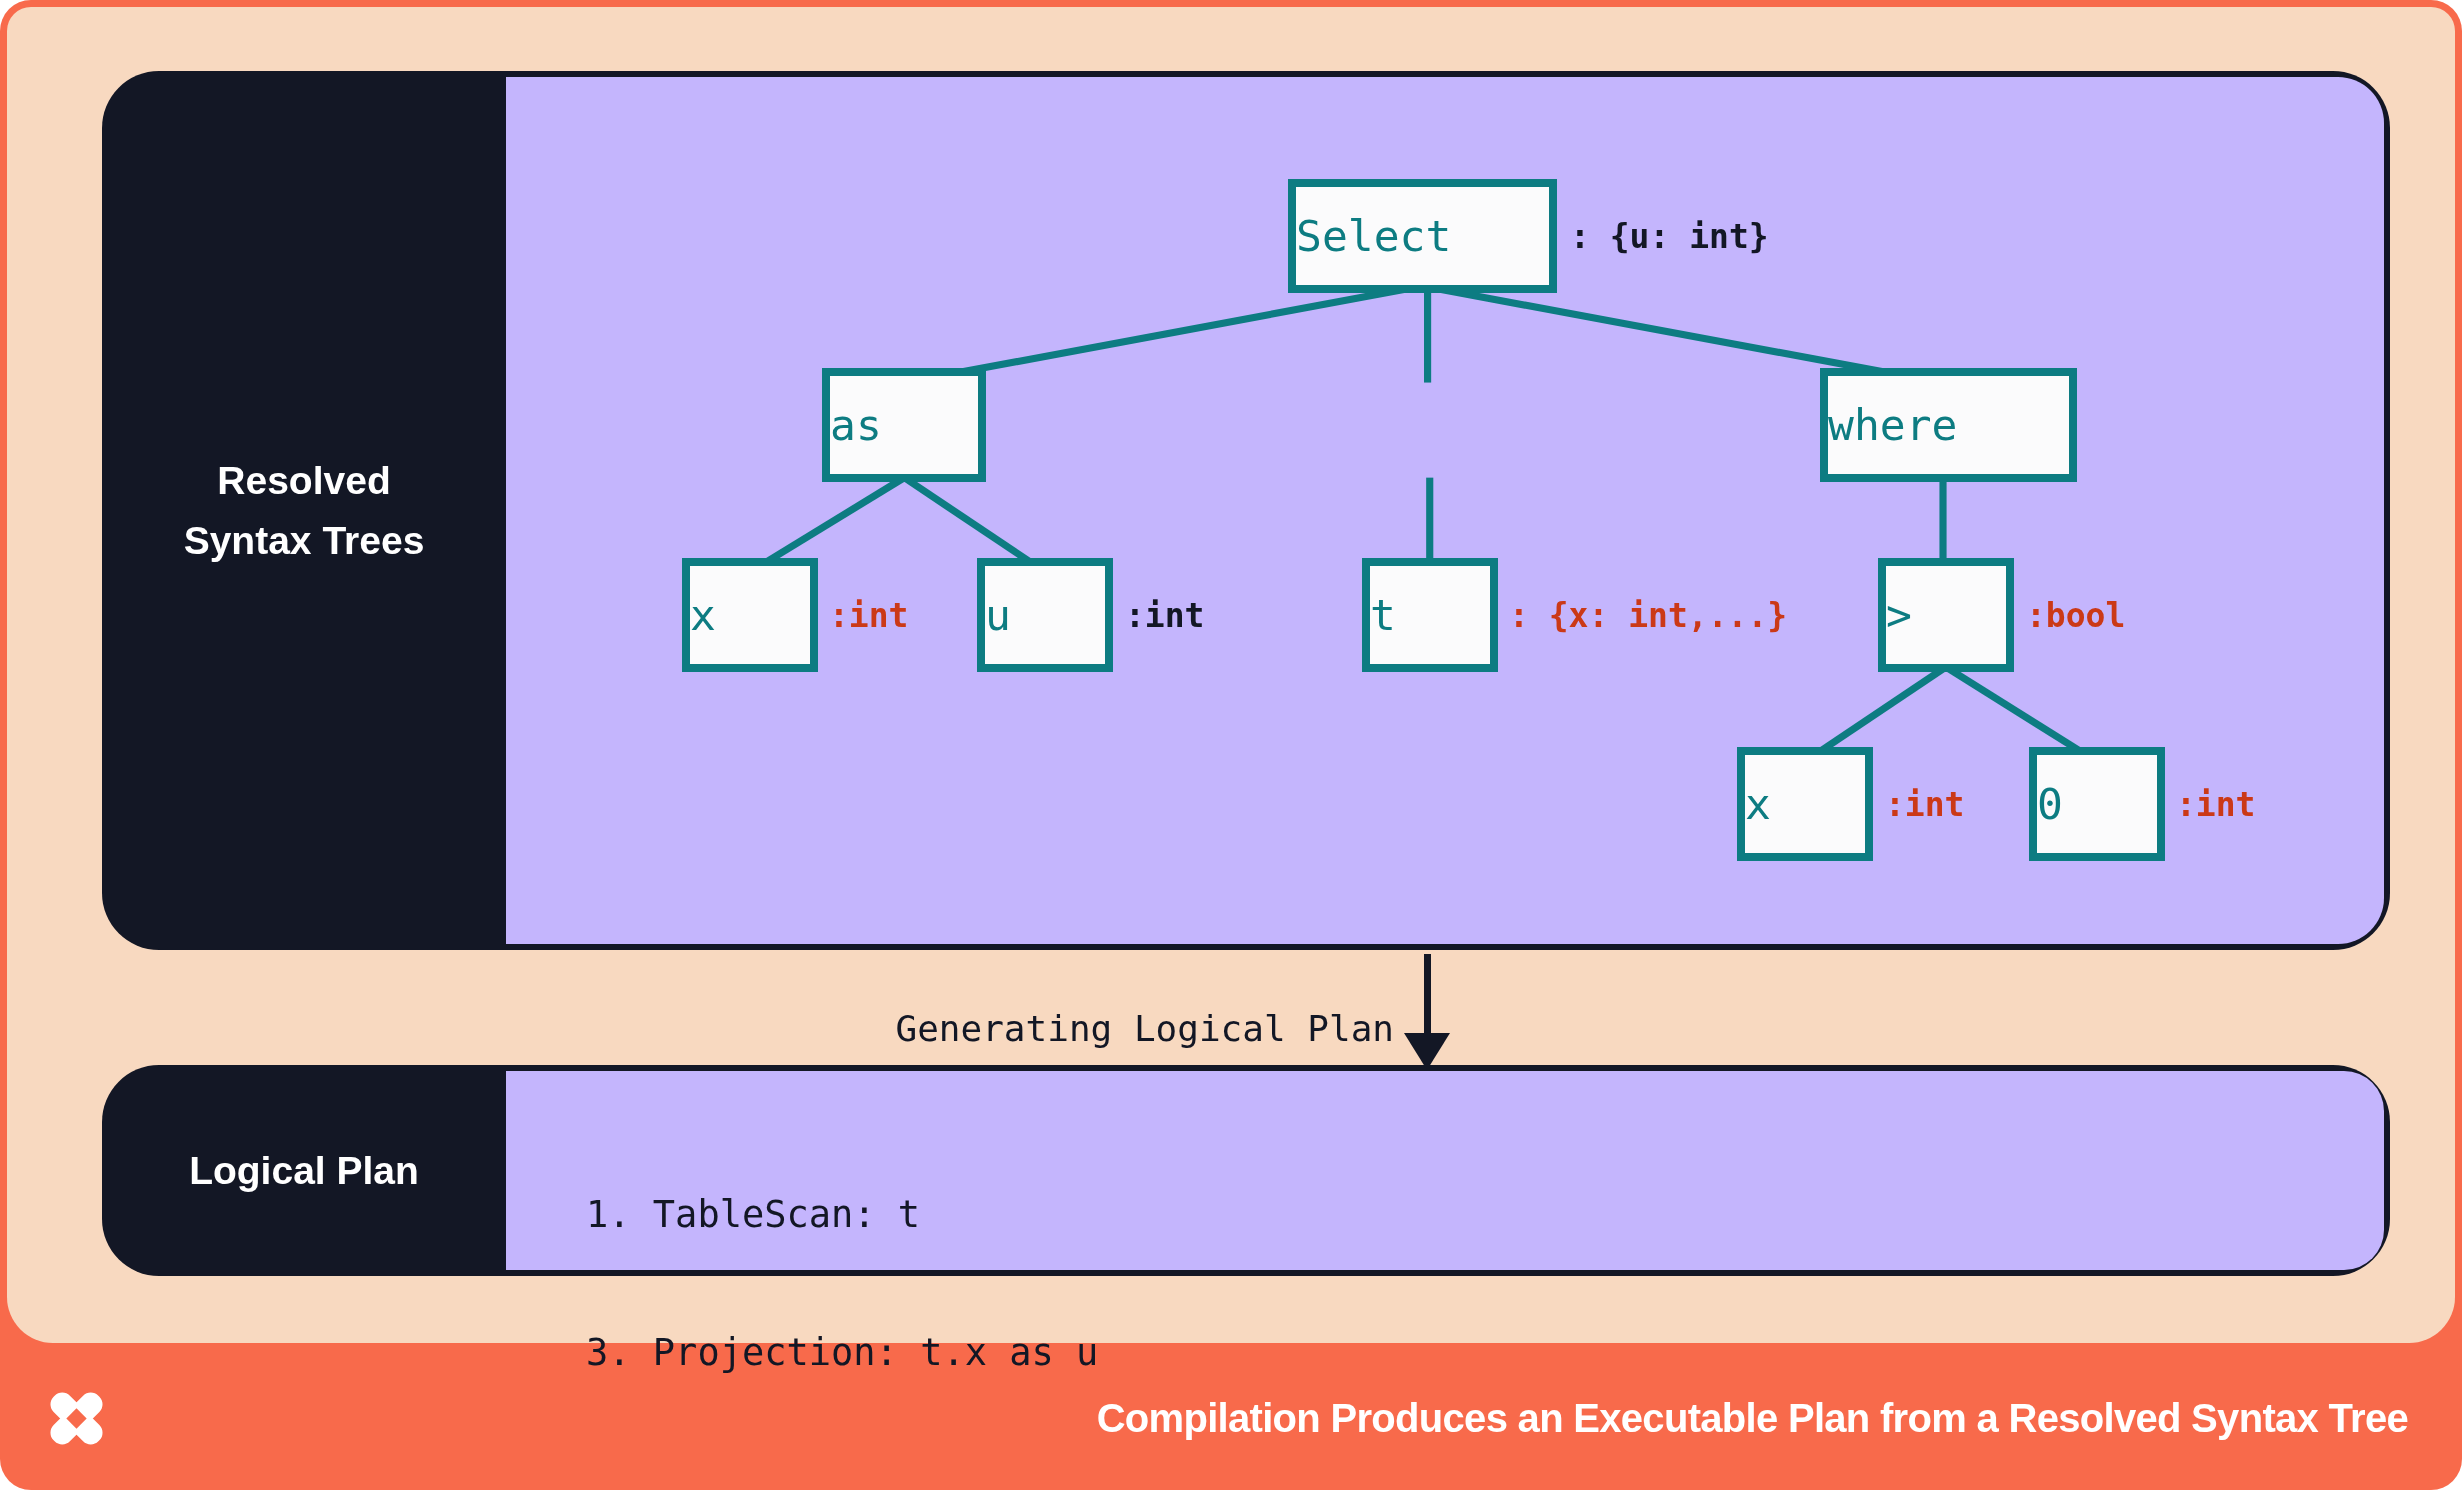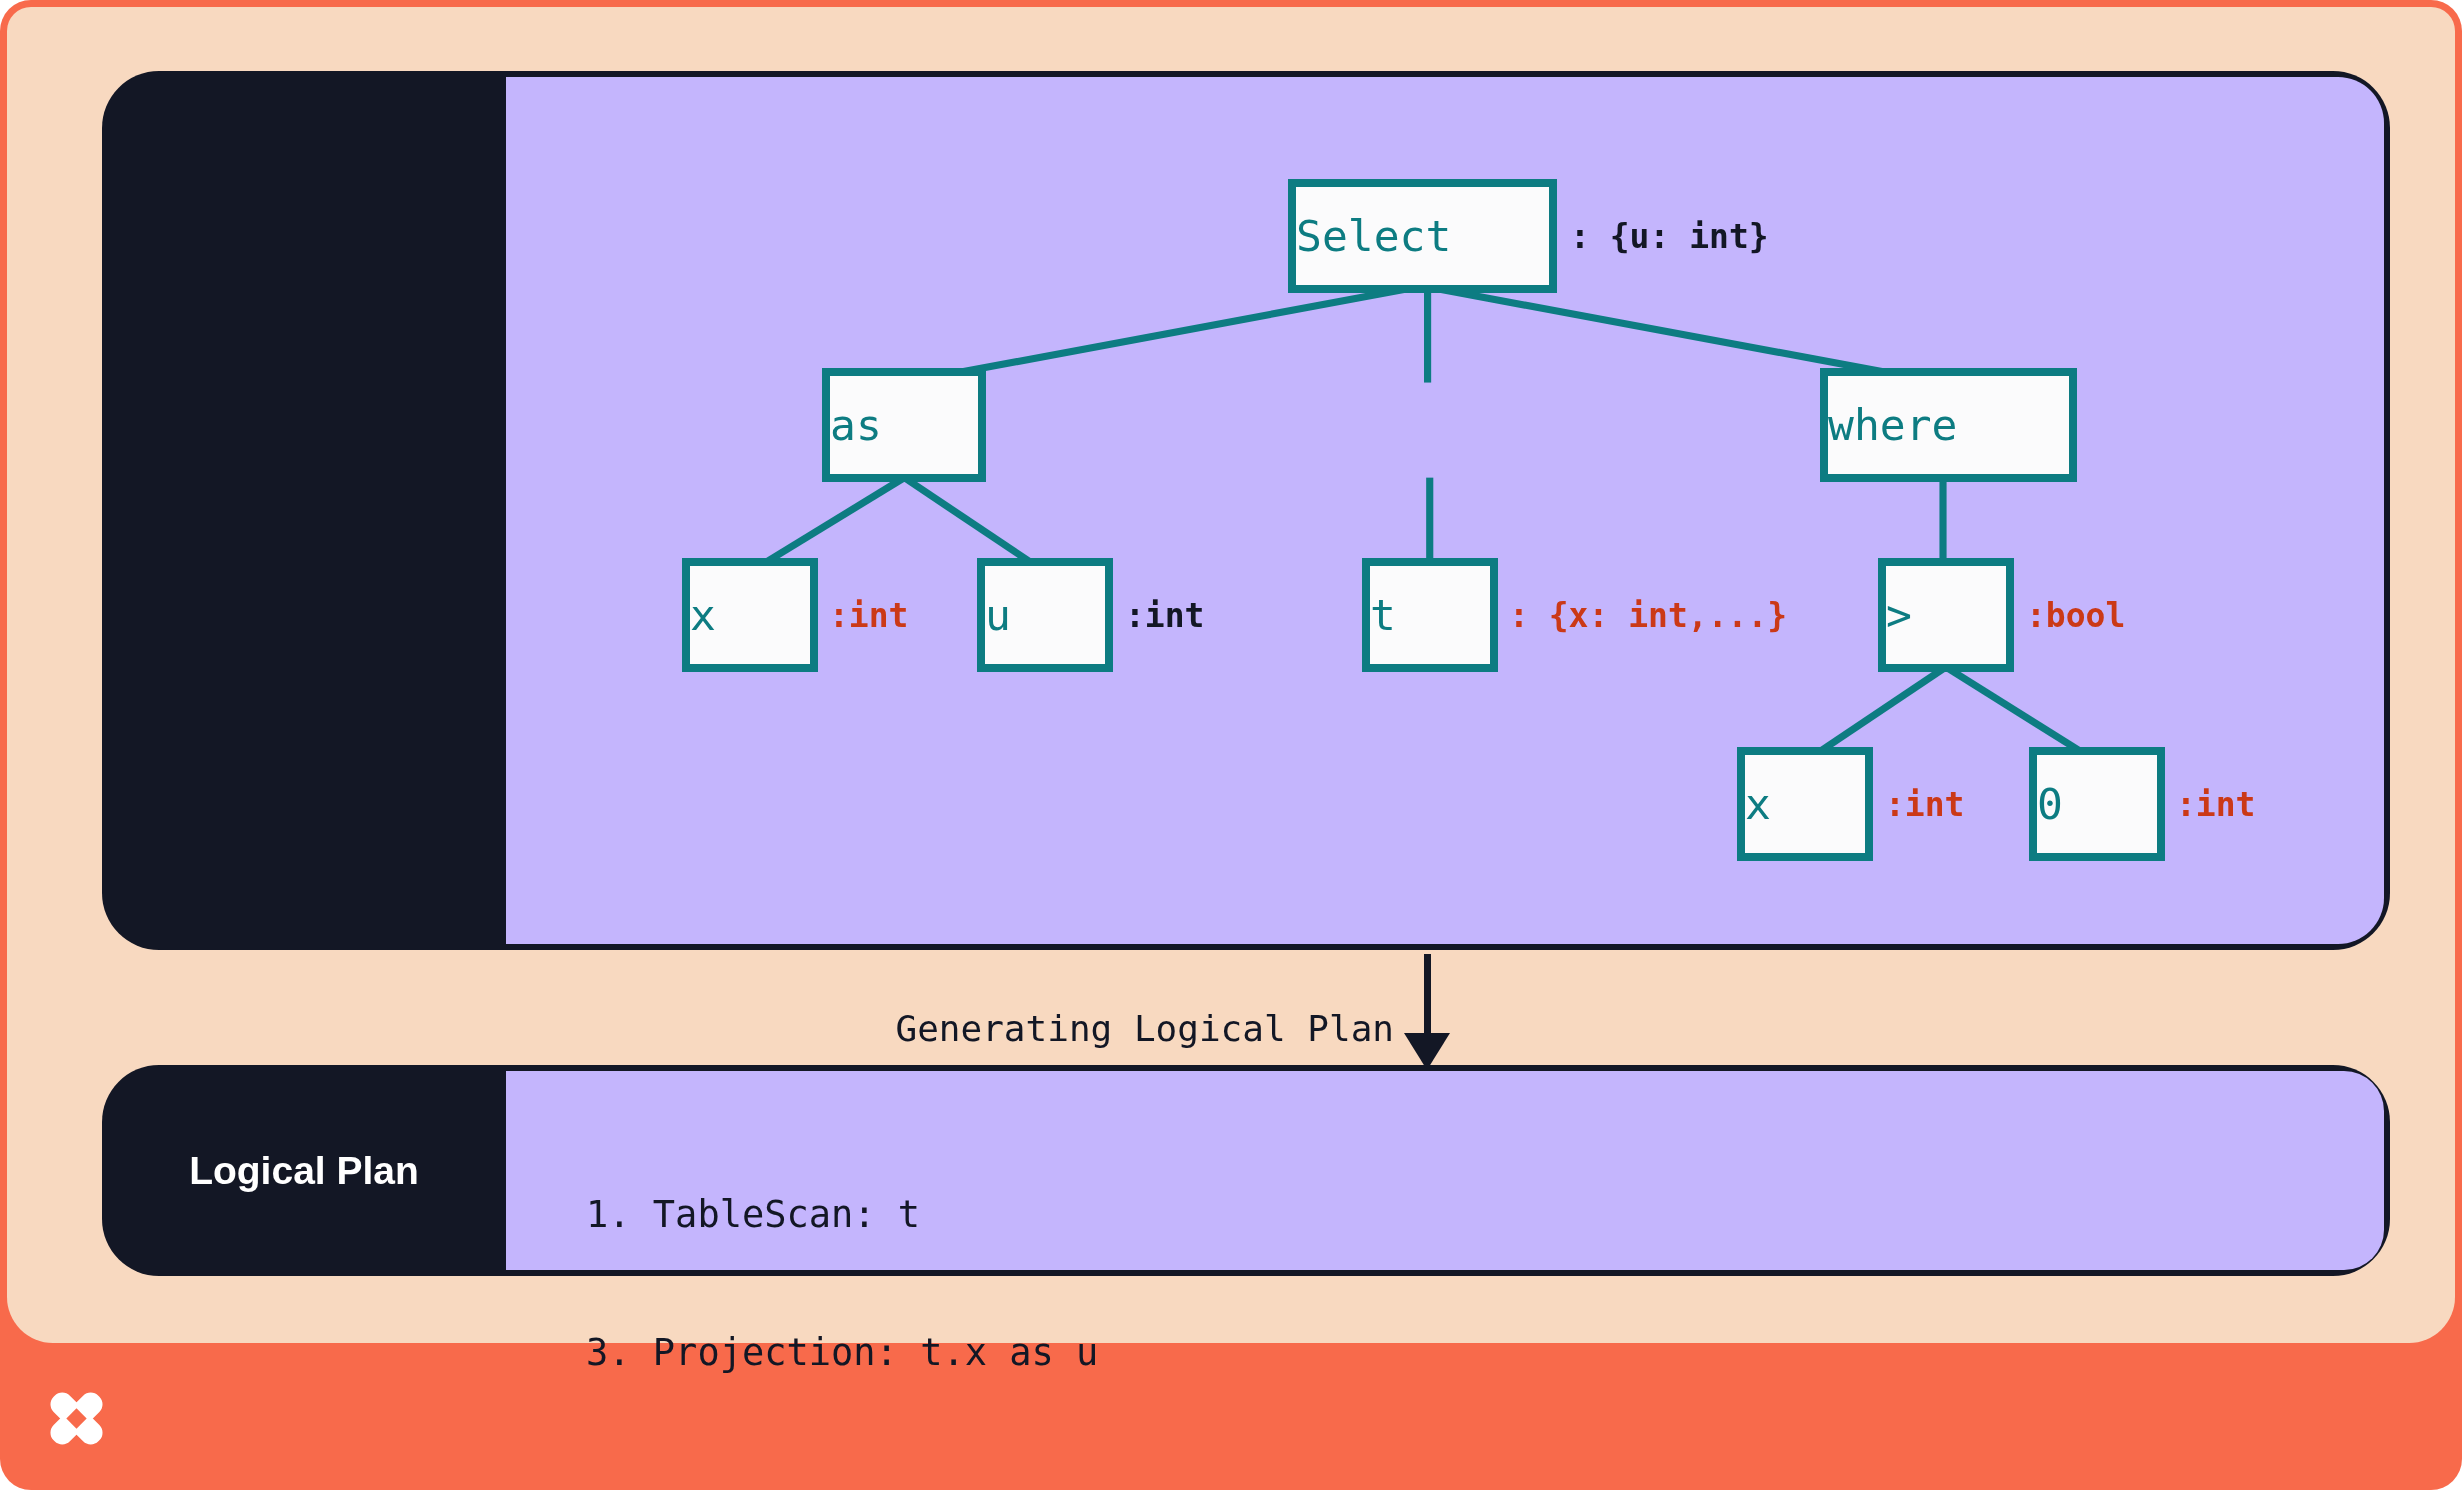--- a/index.html
+++ b/index.html
@@ -69,20 +69,24 @@
   .logo{position:absolute;left:42px;top:1384px;width:69px;height:69px;}
 </style>
 </head>
 <body>
 
 <div class="page">
   <div class="canvas"></div>
 
   <div class="panel panel-rst">
     <div class="white-area white-rst"></div>
+    <div class="side-label">
+      <span>Resolved</span>
+      <span>Syntax Trees</span>
+    </div>
   </div>
 
   <svg class="edges" viewBox="0 0 3444 2084" xmlns="http://www.w3.org/2000/svg">
     <g stroke="#0d7c82" stroke-width="10">
       <line x1="1990" y1="400" x2="1265" y2="535"></line>
       <line x1="1997" y1="400" x2="1997" y2="535"></line>
       <line x1="1990" y1="400" x2="2715" y2="535"></line>
       <line x1="1265" y1="668" x2="1049" y2="800"></line>
       <line x1="1265" y1="668" x2="1462" y2="800"></line>
       <line x1="2000" y1="668" x2="2000" y2="800"></line>
@@ -148,14 +152,15 @@
     <div class="side-label">Logical Plan</div>
   </div>
 
   <svg class="logo" viewBox="0 0 96 96" xmlns="http://www.w3.org/2000/svg">
     <g fill="#ffffff">
       <rect x="4" y="32" width="88" height="32" rx="15" transform="rotate(45 48 48)"></rect>
       <rect x="4" y="32" width="88" height="32" rx="15" transform="rotate(-45 48 48)"></rect>
     </g>
     <rect x="38" y="38" width="20" height="20" fill="#f86a4b" transform="rotate(45 48 48)"></rect>
   </svg>
+  <div class="footer-title">Compilation Produces an Executable Plan from a Resolved Syntax Tree</div>
 </div>
 
 
 </body></html>

